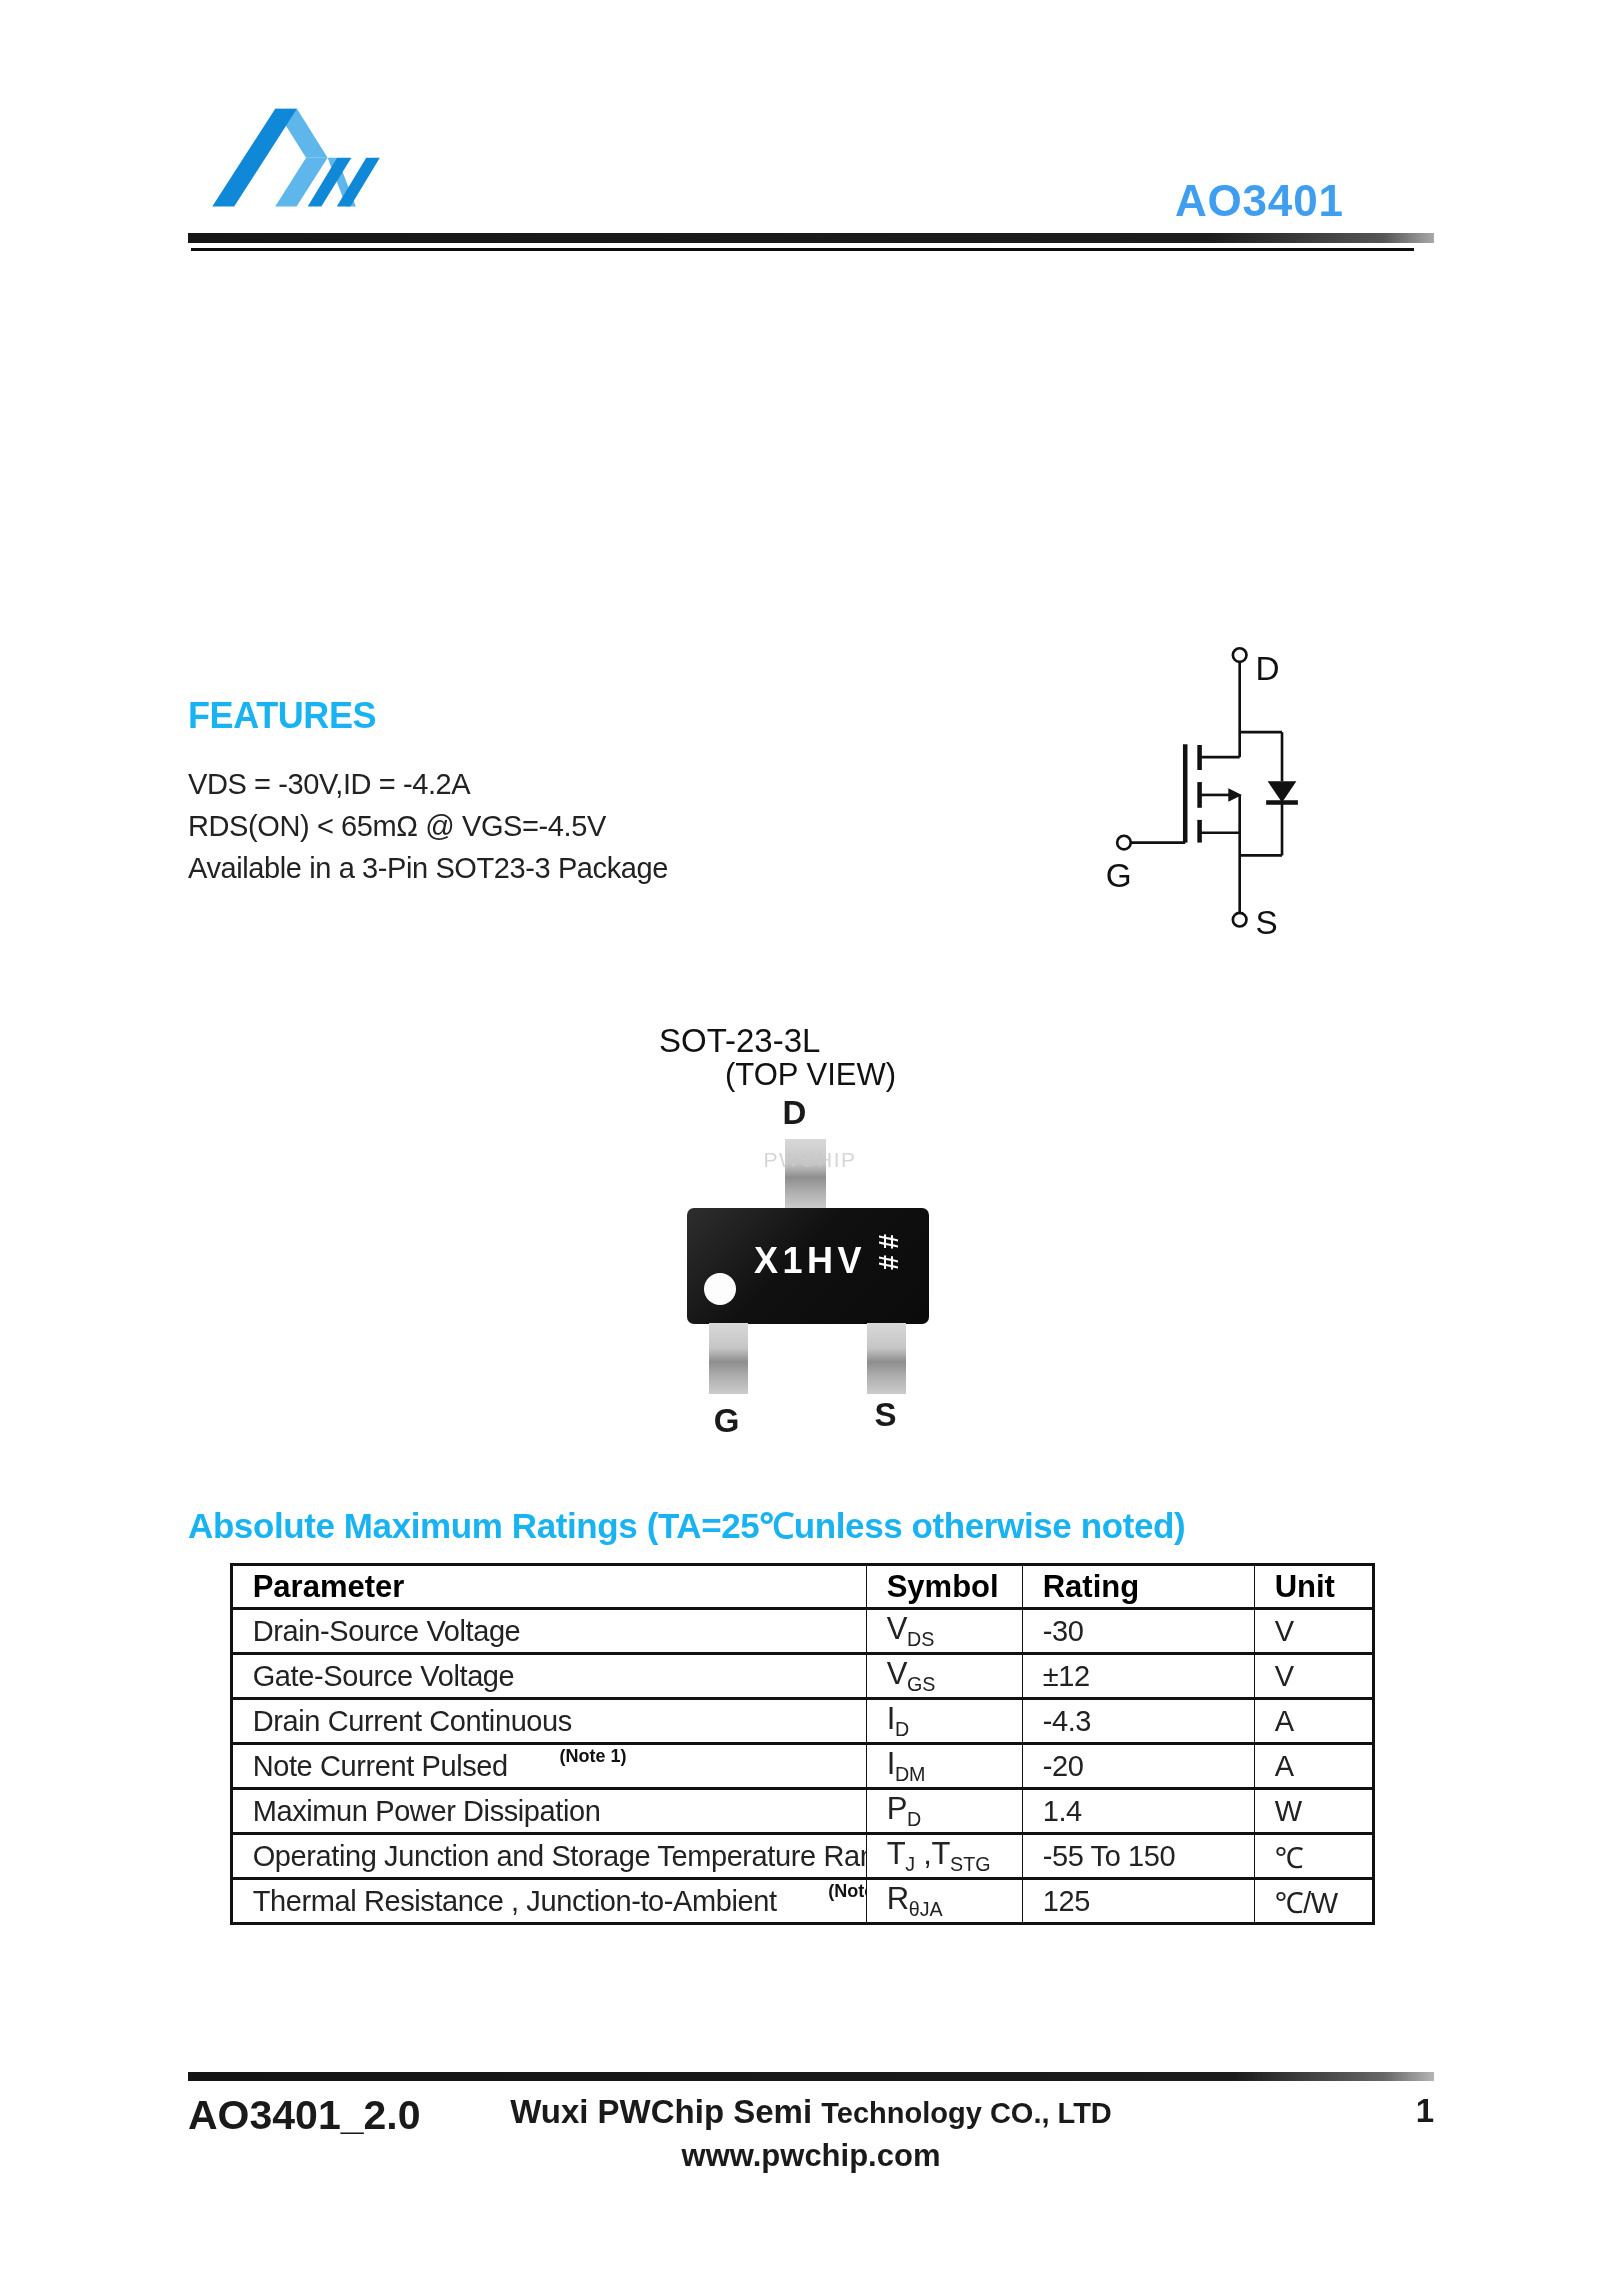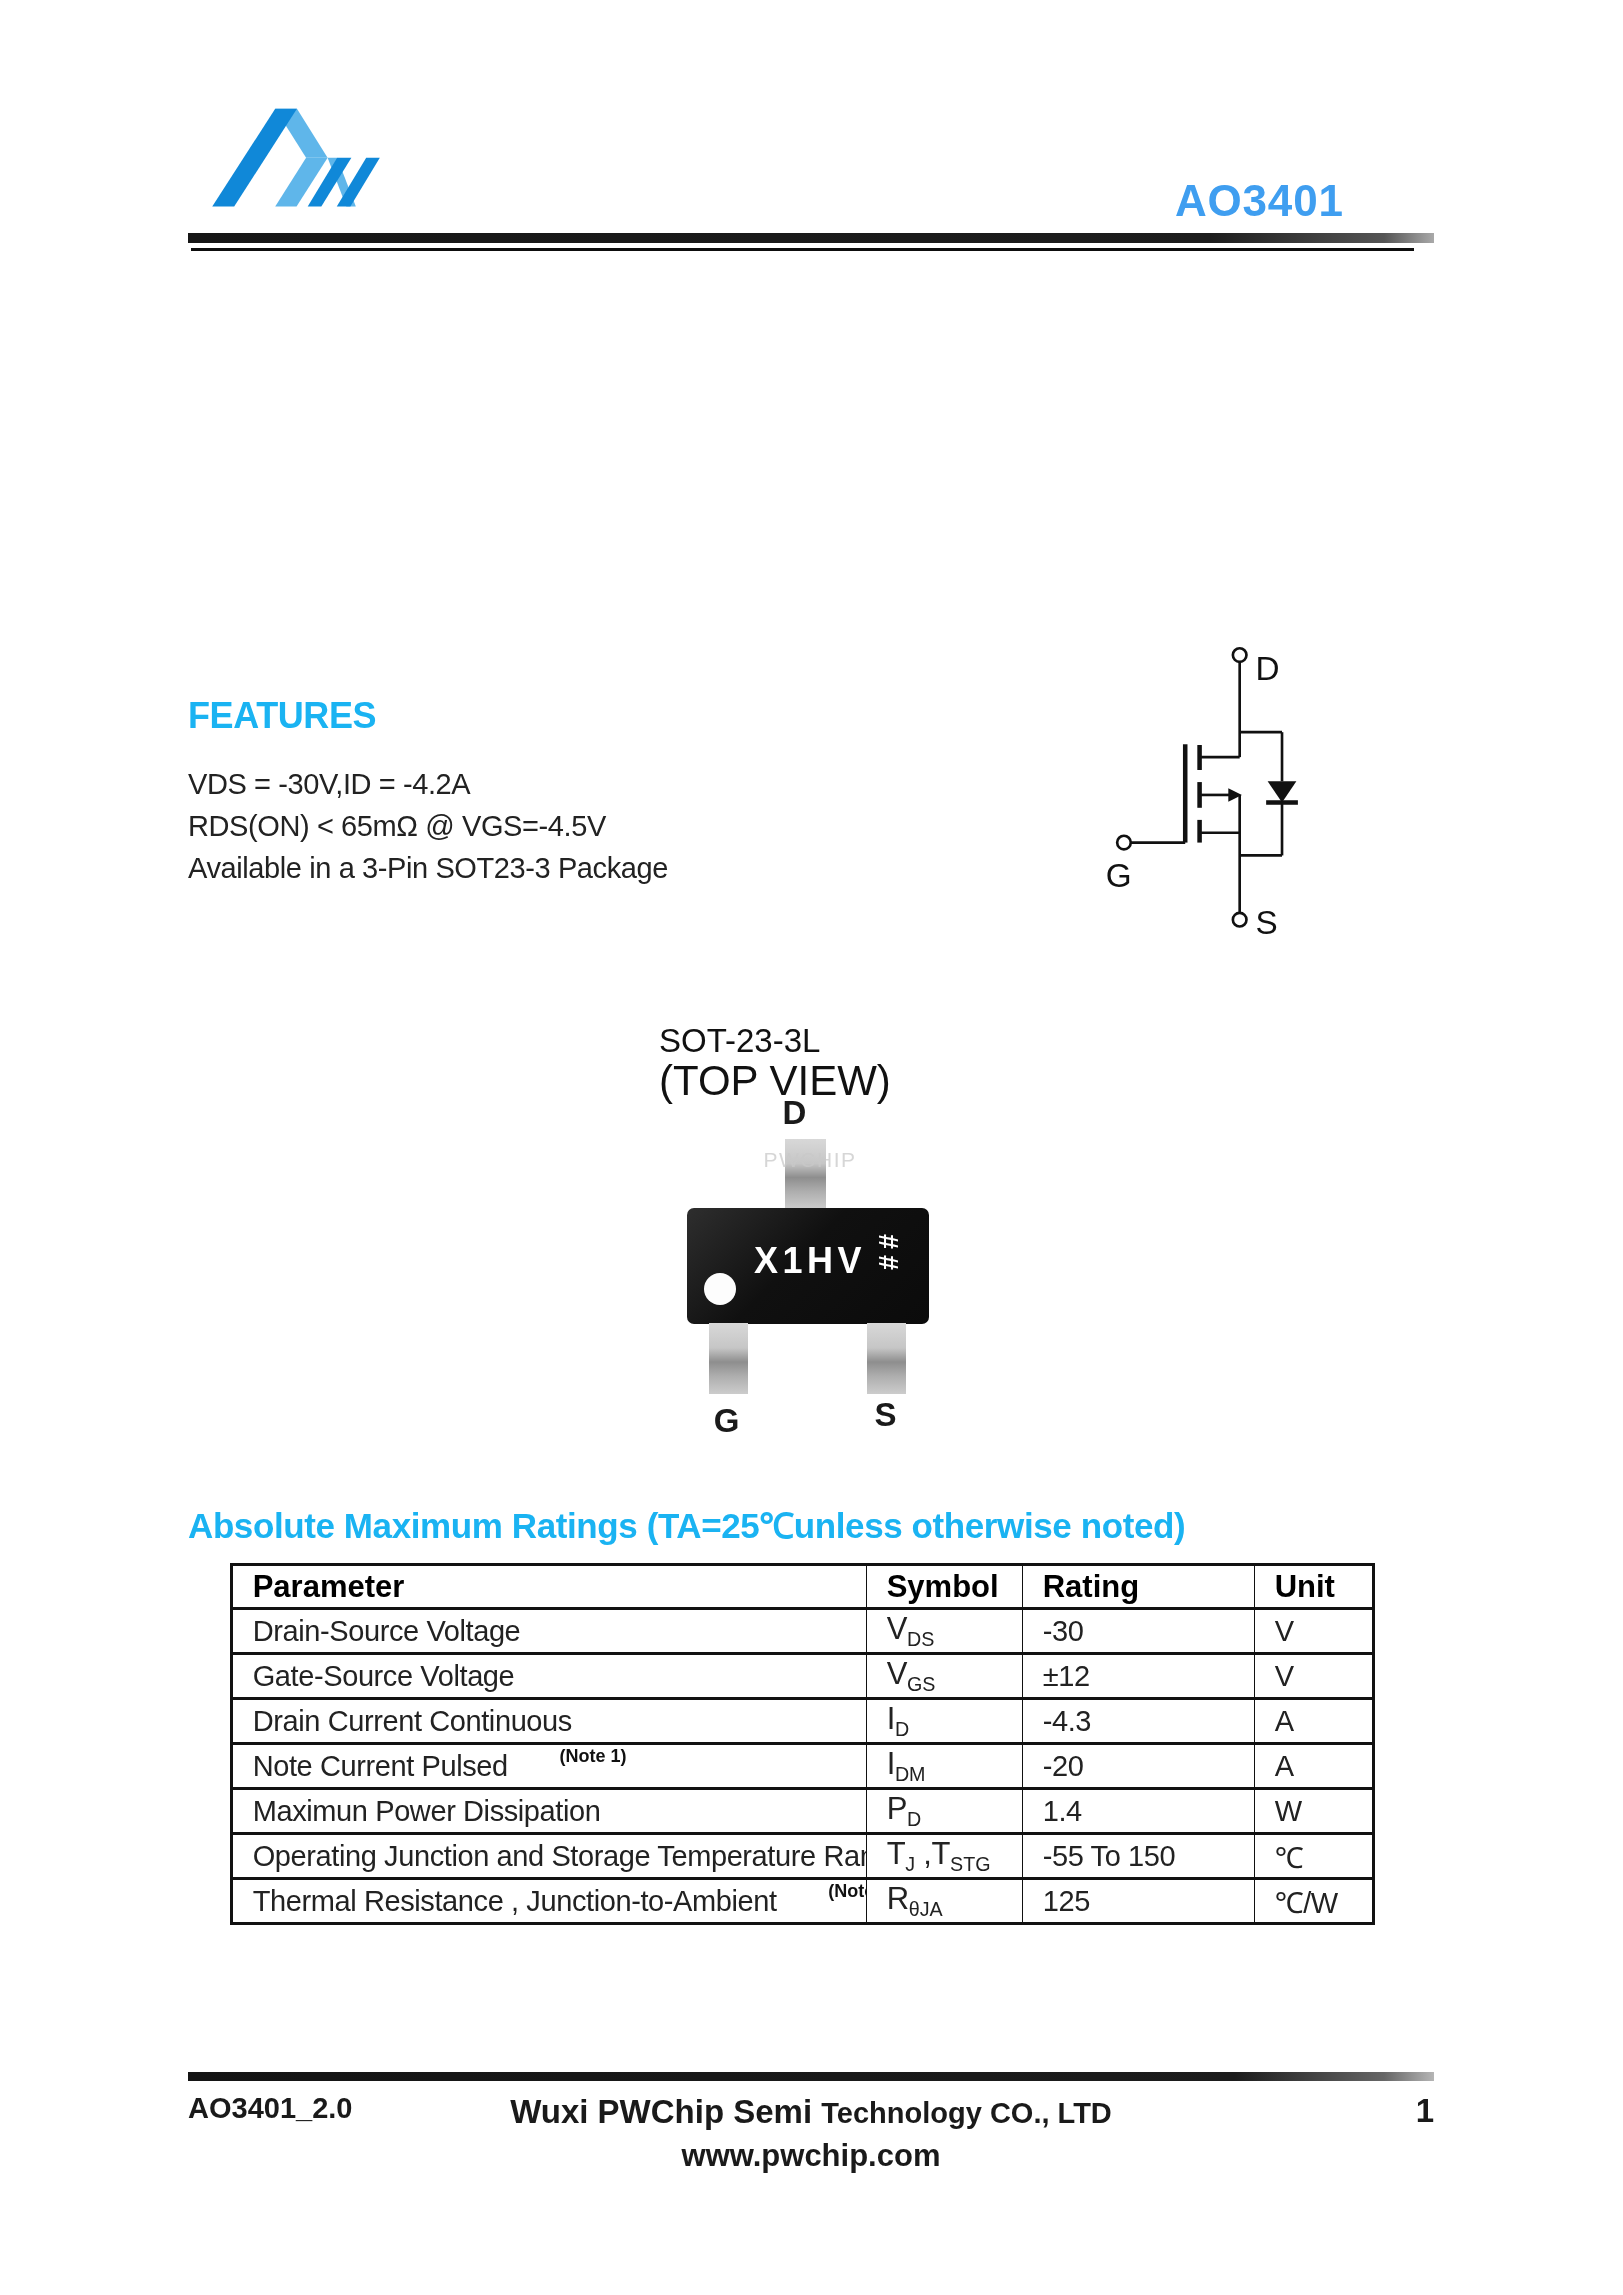--- a/index.html
+++ b/index.html
@@ -27,21 +27,21 @@
   .gd-body { left:188px; top:504px; width:1249px; font-size:29px; line-height:48px;
              letter-spacing:-0.6px; color:#222; }
   .ft-list { left:188px; top:763px; width:833px; font-size:29px; line-height:42px;
              letter-spacing:-0.4px; color:#222; list-style:none; margin:0; padding:0; }
 
   
   .mosfet-svg { left:1060px; top:621px; }
 
   
   .pkg-name  { left:659px; top:1022px; width:303px; text-align:left; font-size:33px; color:#111; }
-  .pkg-view  { left:659px; top:1057px; width:303px; font-size:42px; color:#111; }
+  .pkg-view  { left:659px; top:1057px; width:303px; text-align:center; font-size:31px; color:#111; }
   .pkg-pin-d { left:772px; top:1094px; width:45px; text-align:center; font-size:33px; font-weight:bold; }
   .pkg-pin-g { left:704px;  top:1402px; width:45px; text-align:center; font-size:33px; font-weight:bold; }
   .pkg-pin-s { left:863px; top:1396px; width:45px; text-align:center; font-size:33px; font-weight:bold; }
   .pin { background:linear-gradient(180deg,#d8d8d8 0%,#c6c6c6 35%,#8e8e8e 55%,#aeaeae 75%,#cccccc 100%); }
   .pin-top    { left:785px; top:1139px; width:41px; height:70px; }
   .pin-bleft  { left:709px;  top:1323px; width:39px; height:71px; }
   .pin-bright { left:867px; top:1323px; width:39px; height:71px; }
   .pkg-body { left:687px; top:1208px; width:242px; height:116px; border-radius:7px;
               background:linear-gradient(135deg,#2e2e2e 0%,#101010 45%,#0b0b0b 100%); }
   .pkg-dot  { left:17.4px; top:65px; width:32px; height:32px; border-radius:50%; background:#fdfdfd; position:absolute; }
@@ -63,21 +63,21 @@
   .ratings-table { border:3px solid #111; }
   .ratings-table thead th { font-weight:bold; font-size:31px; height:41px; letter-spacing:0; color:#000; }
   .ratings-table tbody td { height:42px; }
   .sym-main { font-size:31px; }
   .sym-sub  { font-size:19.7px; letter-spacing:0; }
   sup.note { font-size:18px; font-weight:bold; color:#111; position:relative; top:-3px; letter-spacing:0;margin-left:44px; }
 
   
   .footer-bar { left:188px; top:2072px; width:1246px; height:9px;
                 background:linear-gradient(90deg,#141414 0%,#1c1c1c 84%,#666 96%,#b5b5b5 100%); }
-  .footer-ref  { left:188px; top:2092px; font-size:29px; font-weight:bold; }
+  .footer-ref  { left:188px; top:2092px; font-size:41px; font-weight:bold; }
   .footer-co   { left:188px; top:2093px; width:1246px; text-align:center; font-weight:bold; }
   .footer-co .co-main { font-size:33px; }
   .footer-co .co-rest { font-size:29px; }
   .footer-page { left:1210px; top:2092px; width:224px; text-align:right; font-size:33px; font-weight:bold; }
   .footer-site { left:188px; top:2138px; width:1246px; text-align:center; font-size:31px; font-weight:bold; }
 </style>
 </head>
 <body>
 
 <div class="page">

